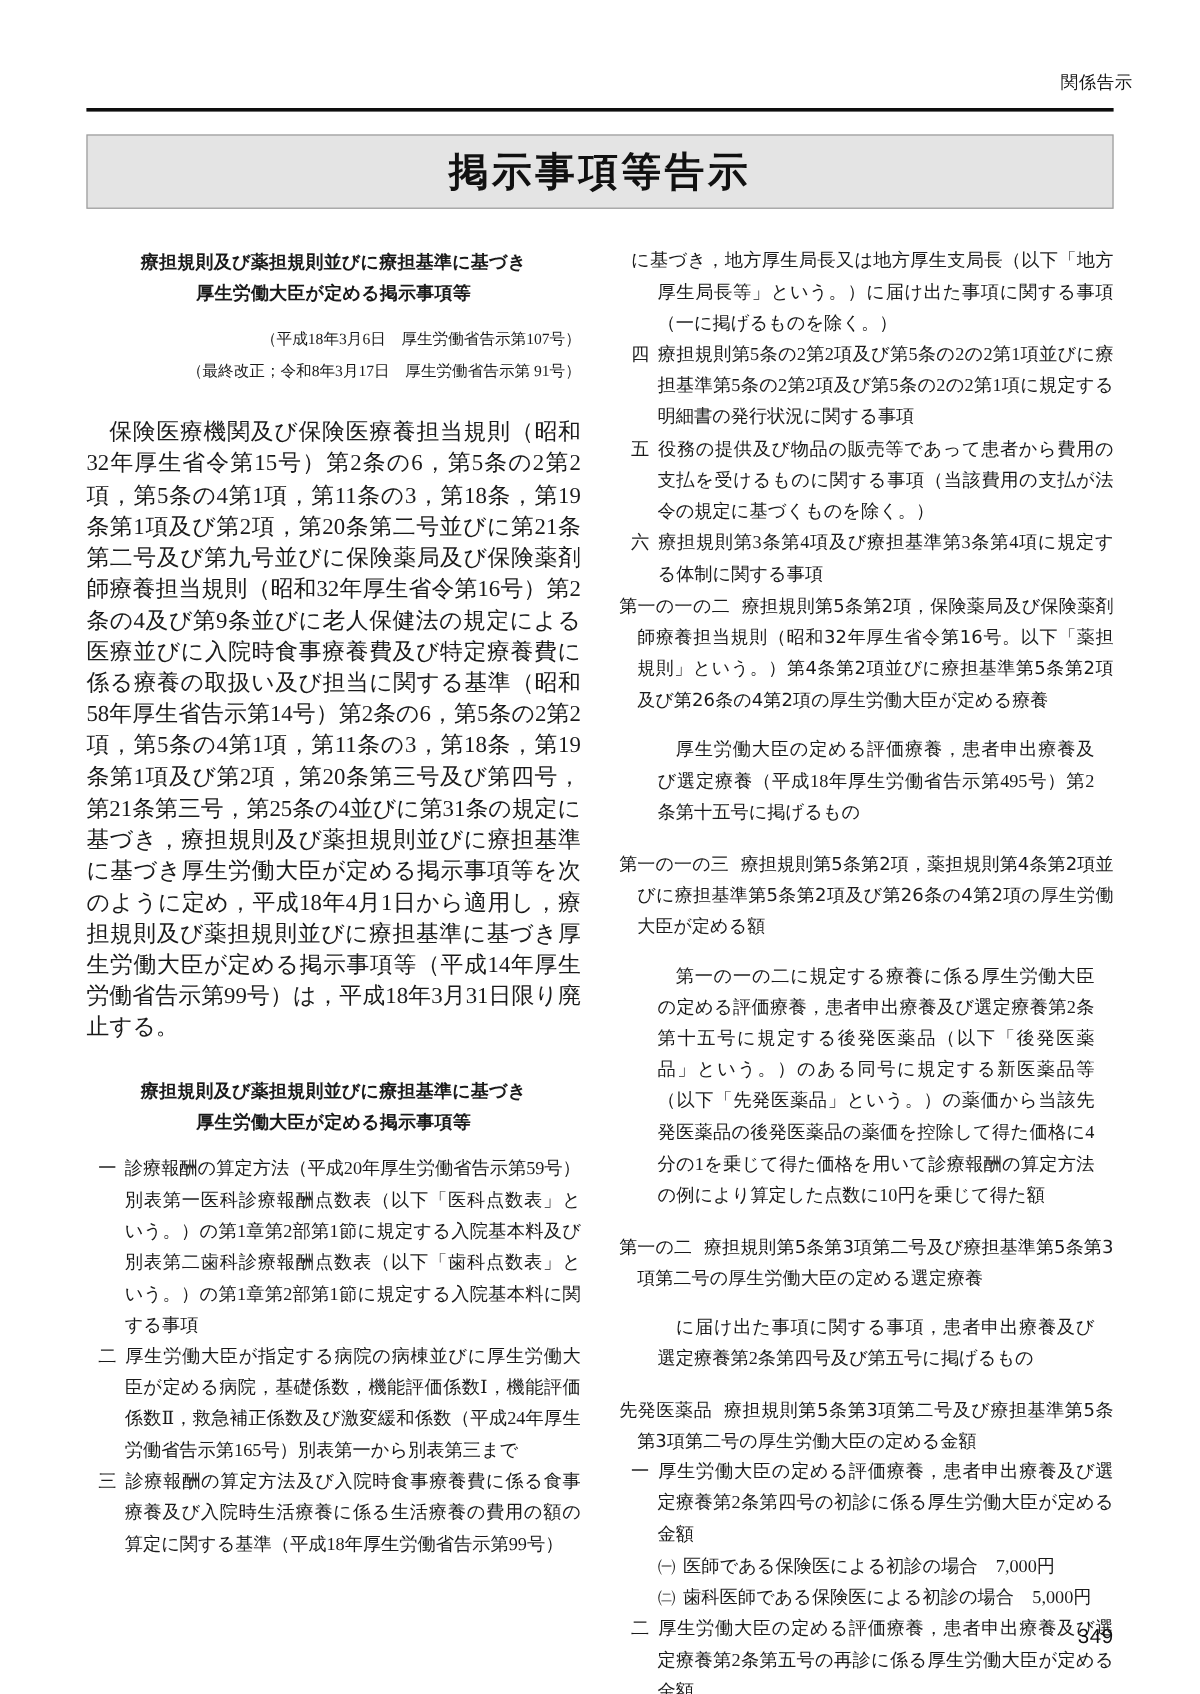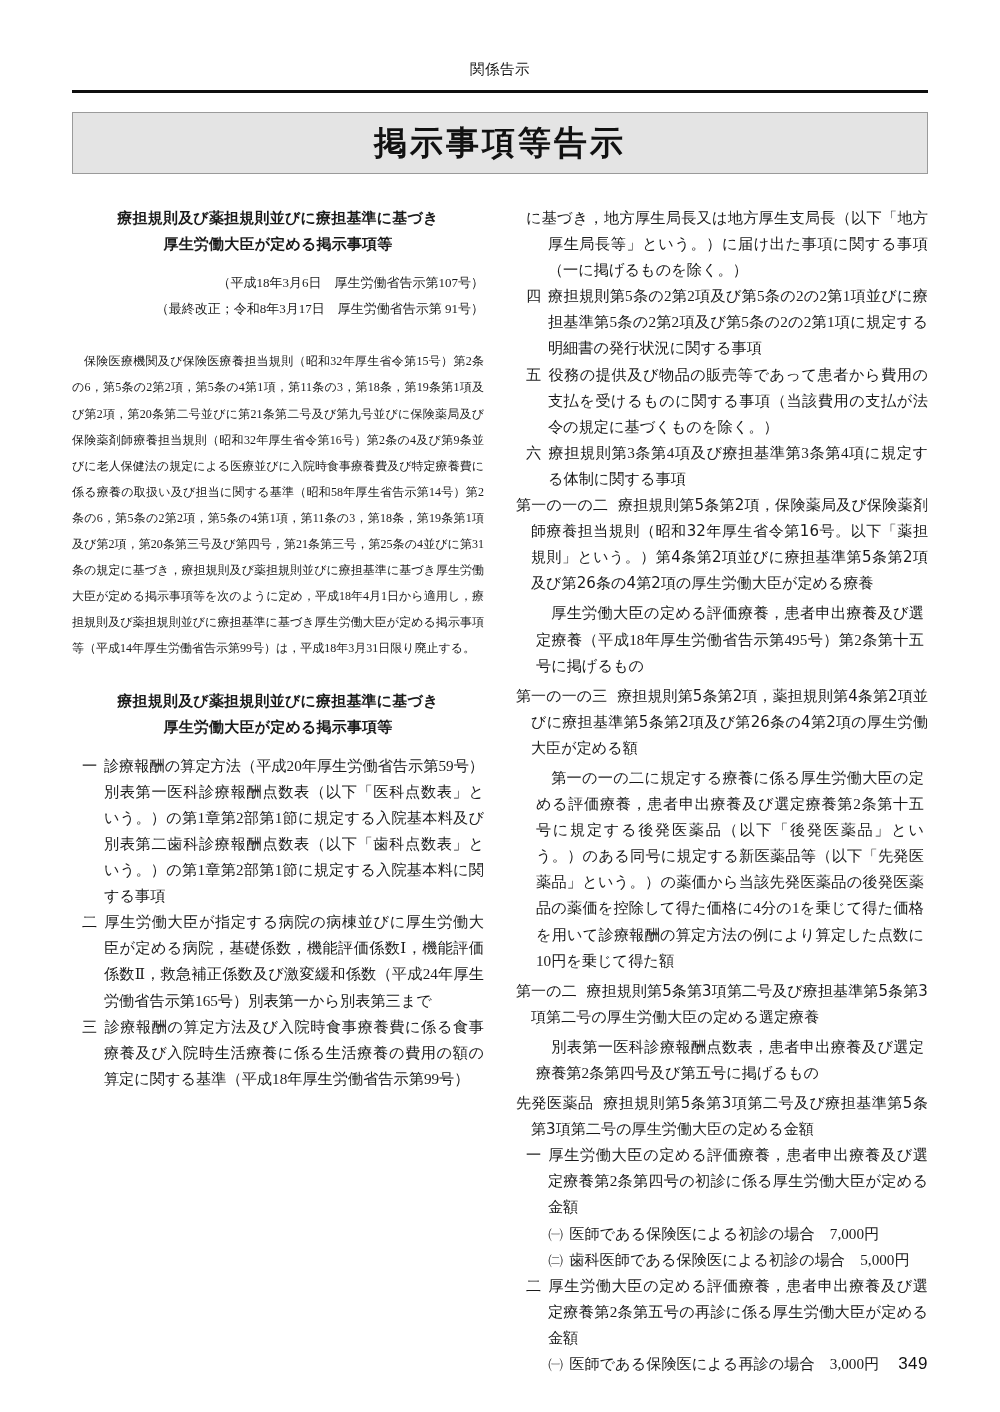--- a/index.html
+++ b/index.html
@@ -21,24 +21,24 @@
     position: absolute;
     left: 0; top: 0;
     width: 1000px;
     height: 1412px;
     box-sizing: border-box;
   }
 
   
   .running-head {
     position: absolute;
-    left: 72px;
+    left: 88px;
     top: 62px;
     width: 856px;
-    text-align: center;
+    text-align: right;
     font-family: "DejaVu Sans", "Liberation Sans", sans-serif;
     font-size: 14.5px;
     letter-spacing: .5px;
     color: #141414;
     line-height: 1;
   }
   .head-rule {
     position: absolute;
     left: 72px;
     top: 90px;
@@ -79,21 +79,21 @@
     display: flex;
     justify-content: space-between;
   }
   .col {
     width: 412px;
     box-sizing: border-box;
   }
 
   
   .blk {
-    font-size: 12px;
+    font-size: 19px;
     line-height: 26.1px;
     text-align: justify;
     text-justify: inter-character;
     margin: 0;
   }
 
   .ctr-head {
     font-family: "DejaVu Sans", "Liberation Sans", sans-serif;
     font-weight: bold;
     font-size: 15px;
@@ -150,21 +150,21 @@
     text-justify: inter-character;
     padding-left: 4.0em;
     text-indent: -1.9em;
   }
   .subitem .marker { margin-right: .4em; }
 
   
   .sub-para {
     font-size: 15.2px;
     line-height: 26.1px;
-    margin: 4px;
+    margin: 16px;
     text-align: justify;
     text-justify: inter-character;
     padding-left: 1.05em;
     text-indent: 1em;
   }
 
   .gap-sm { height: 13px; }
   .gap-md { height: 26px; }
 
   
@@ -253,21 +253,21 @@
       <p class="sub-para">厚生労働大臣の定める評価療養，患者申出療養及び選定療養（平成18年厚生労働省告示第495号）第2条第十五号に掲げるもの</p>
 
       <p class="sec-head">
         <span class="marker">第一の一の三</span><span>療担規則第5条第2項，薬担規則第4条第2項並びに療担基準第5条第2項及び第26条の4第2項の厚生労働大臣が定める額</span>
       </p>
       <p class="sub-para">第一の一の二に規定する療養に係る厚生労働大臣の定める評価療養，患者申出療養及び選定療養第2条第十五号に規定する後発医薬品（以下「後発医薬品」という。）のある同号に規定する新医薬品等（以下「先発医薬品」という。）の薬価から当該先発医薬品の後発医薬品の薬価を控除して得た価格に4分の1を乗じて得た価格を用いて診療報酬の算定方法の例により算定した点数に10円を乗じて得た額</p>
 
       <p class="sec-head">
         <span class="marker">第一の二</span><span>療担規則第5条第3項第二号及び療担基準第5条第3項第二号の厚生労働大臣の定める選定療養</span>
       </p>
-      <p class="sub-para">別表第一医科診療報酬点数表，患者申出療養及び選定療養第2条第四号及び第五号に掲げるもの</p>
+      <p class="sub-para">に届け出た事項に関する事項，患者申出療養及び選定療養第2条第四号及び第五号に掲げるもの</p>
 
       <p class="sec-head">
         <span class="marker">先発医薬品</span><span>療担規則第5条第3項第二号及び療担基準第5条第3項第二号の厚生労働大臣の定める金額</span>
       </p>
 
       <p class="item">
         <span class="marker">一</span><span>厚生労働大臣の定める評価療養，患者申出療養及び選定療養第2条第四号の初診に係る厚生労働大臣が定める金額</span>
       </p>
       <p class="subitem">
         <span class="marker">㈠</span><span>医師である保険医による初診の場合　7,000円</span>

